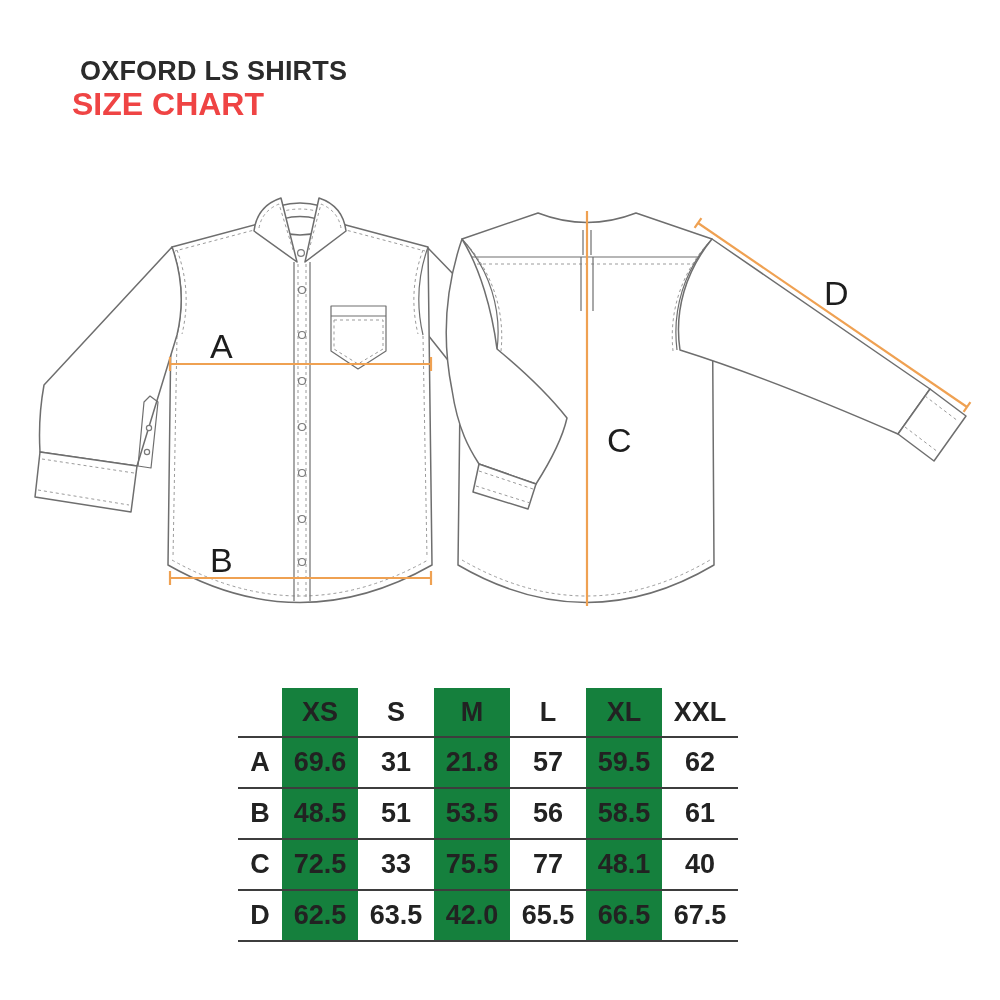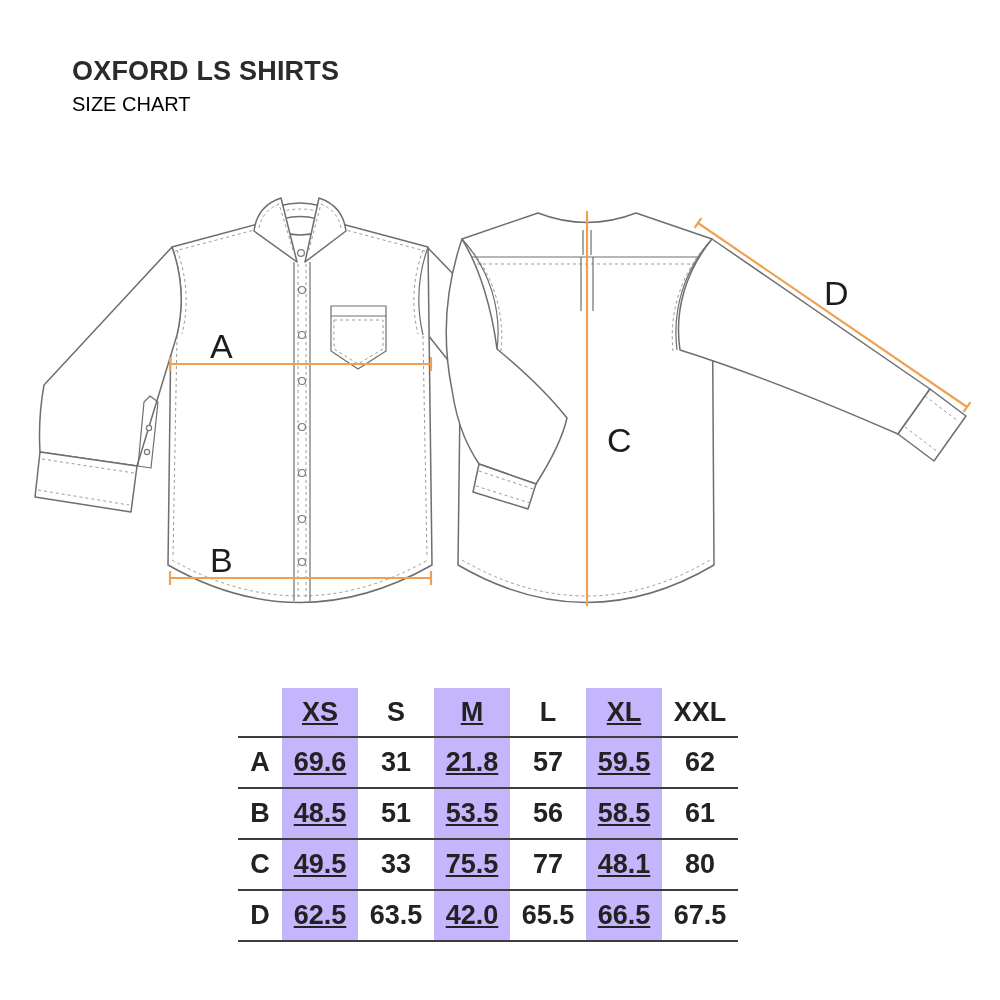--- a/index.html
+++ b/index.html
@@ -3,43 +3,43 @@
 <meta charset="utf-8">
 <style>
   html,body { margin:0; padding:0; background:#ffffff; }
   .canvas {
     position:relative; width:1000px; height:1000px; background:#ffffff;
     font-family:"Liberation Sans","DejaVu Sans",sans-serif; color:#2a2a2a;
     overflow:hidden;
   }
   
   .title-block { position:absolute; left:72px; top:55px; line-height:33px; }
-  .title-main  { font-size:27px; font-weight:bold; color:#2b2b2b; letter-spacing:.2px; }
-  .title-sub   { font-size:20px; font-weight:normal; color:#000000; }
+  .title-main  { font-size:27px; font-weight:bold; color:#2b2b2b; letter-spacing:.2px;margin-left:8px; }
+  .title-sub   { font-size:32px; font-weight:bold; color:#ef4444; }
   
   .diagram-svg { position:absolute; left:0; top:0; }
   .outline { fill:#ffffff; stroke:#6e6e6e; stroke-width:1.5; stroke-linejoin:round; }
   .ln      { fill:none;   stroke:#6e6e6e; stroke-width:1.2; stroke-linejoin:round; }
   .stitch  { fill:none;   stroke:#9b9b9b; stroke-width:1;   stroke-dasharray:3 3; }
   .btn     { fill:#ffffff; stroke:#7a7a7a; stroke-width:1.2; }
   .meas    { fill:none; stroke:#efa152; stroke-width:2.2; }
   .meas-label { font-size:34px; fill:#1d1d1d; font-family:"Liberation Sans","DejaVu Sans",sans-serif; }
   
   .size-table-wrap { position:absolute; left:238px; top:688px; }
   table.size-table { border-collapse:collapse; table-layout:fixed; }
   table.size-table col.c-lbl { width:44px; }
   table.size-table col.c-sz  { width:76px; }
   table.size-table th, table.size-table td {
     padding:0; text-align:center; vertical-align:middle;
     font-size:27px; font-weight:bold; color:#222222;
     border-bottom:2px solid #3d3d3d;
   }
   table.size-table thead th { height:48px; }
   table.size-table tbody td { height:49px; }
-  td.hl, th.hl { background:#c4b5fd;text-decoration:underline; }
+  td.hl, th.hl { background:#15803d; }
   td.lbl { font-weight:bold; }
 </style>
 </head>
 <body>
 
 <div class="canvas">
 
   <div class="title-block">
     <div class="title-main">OXFORD LS SHIRTS</div>
     <div class="title-sub">SIZE CHART</div>
@@ -200,26 +200,26 @@
           <td class="lbl">B</td>
           <td class="hl">48.5</td>
           <td>51</td>
           <td class="hl">53.5</td>
           <td>56</td>
           <td class="hl">58.5</td>
           <td>61</td>
         </tr>
         <tr>
           <td class="lbl">C</td>
-          <td class="hl">49.5</td>
+          <td class="hl">72.5</td>
           <td>33</td>
           <td class="hl">75.5</td>
           <td>77</td>
           <td class="hl">48.1</td>
-          <td>80</td>
+          <td>40</td>
         </tr>
         <tr>
           <td class="lbl">D</td>
           <td class="hl">62.5</td>
           <td>63.5</td>
           <td class="hl">42.0</td>
           <td>65.5</td>
           <td class="hl">66.5</td>
           <td>67.5</td>
         </tr>

